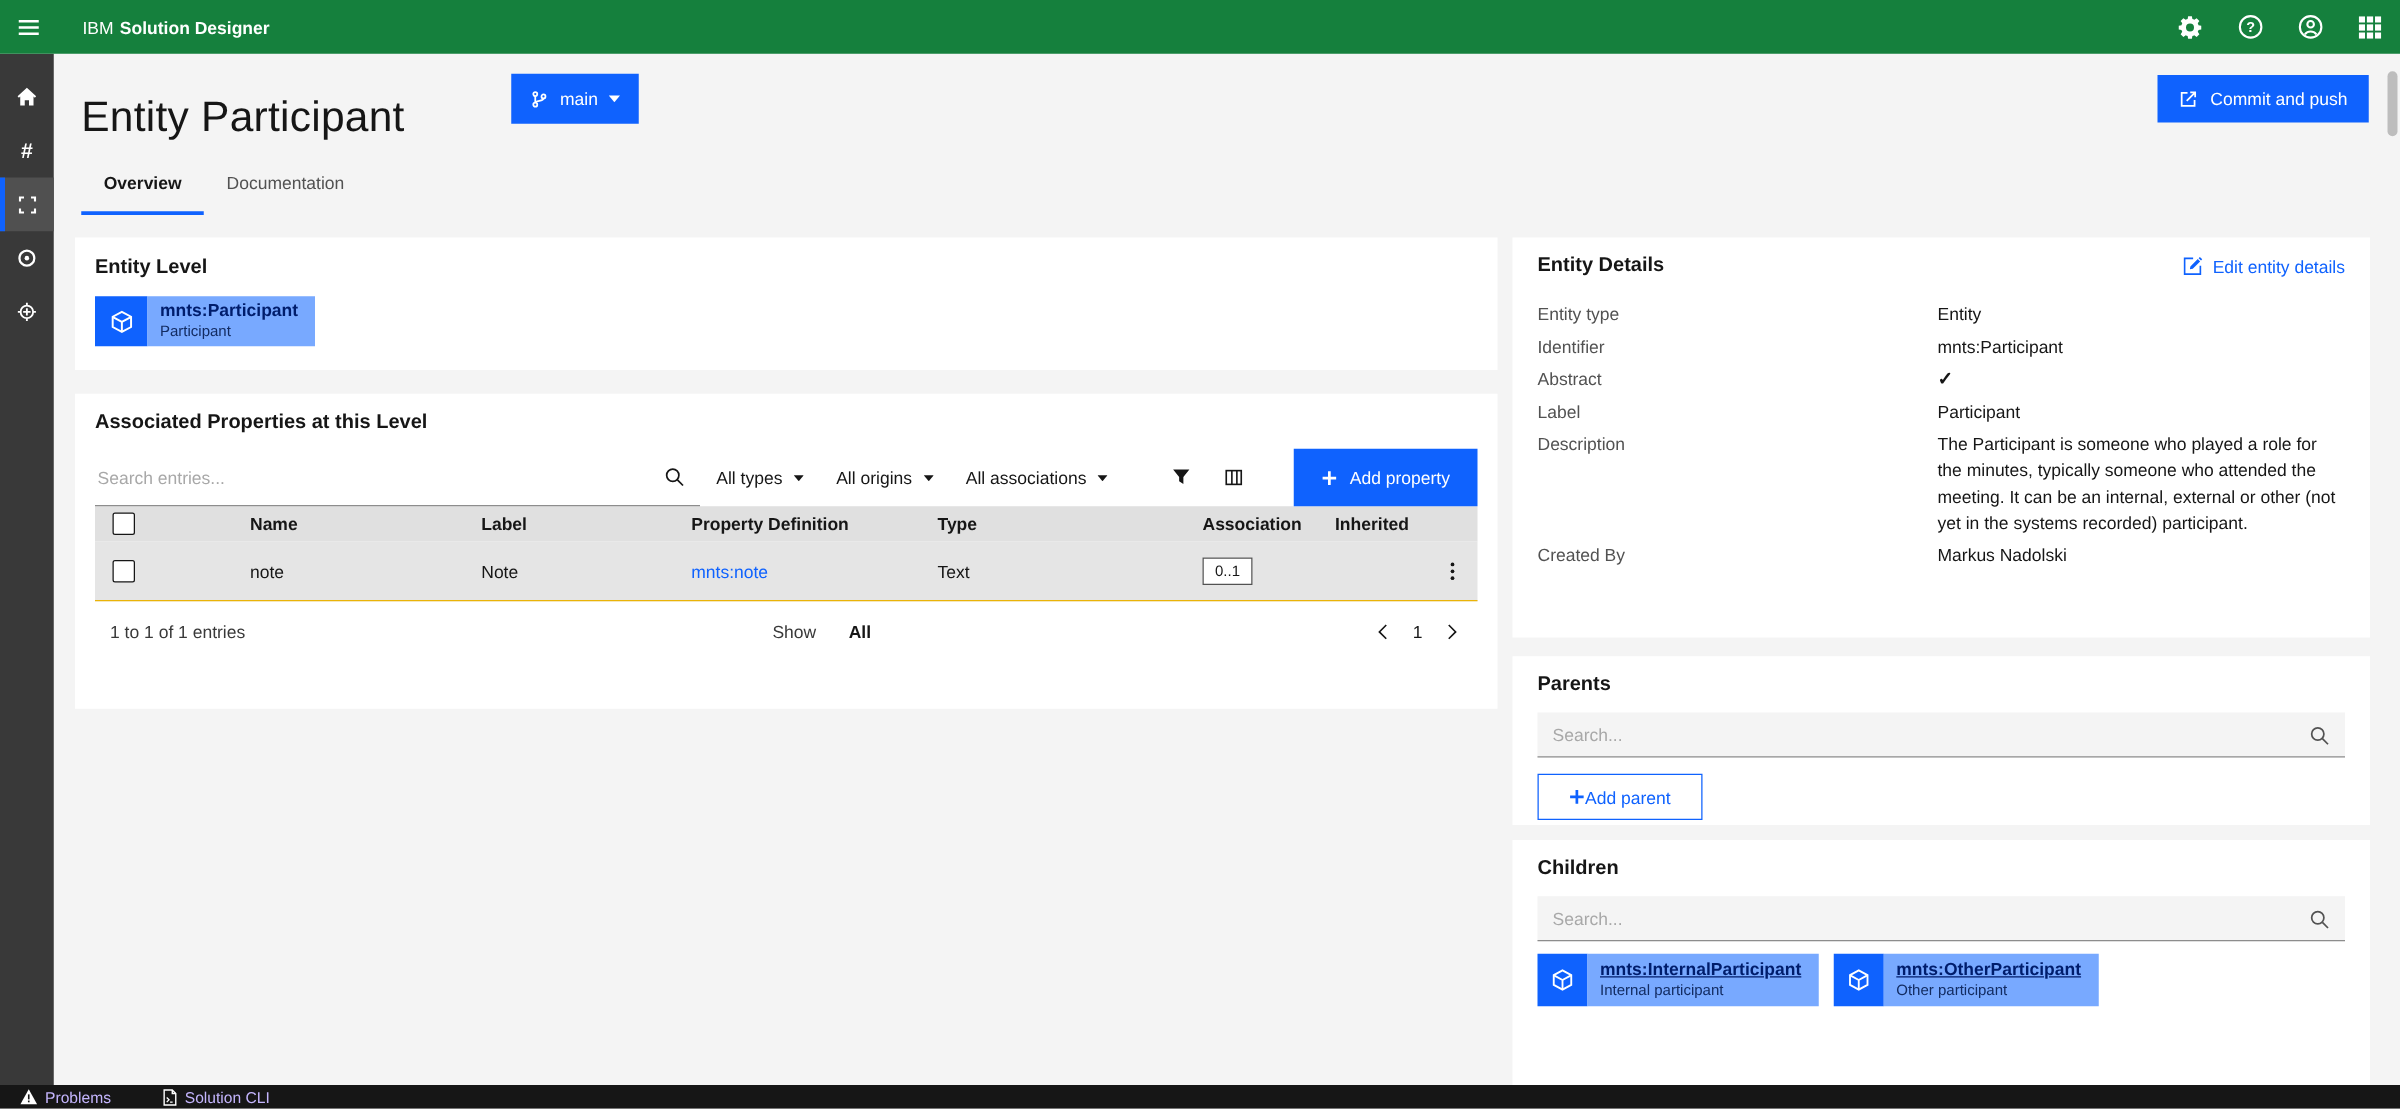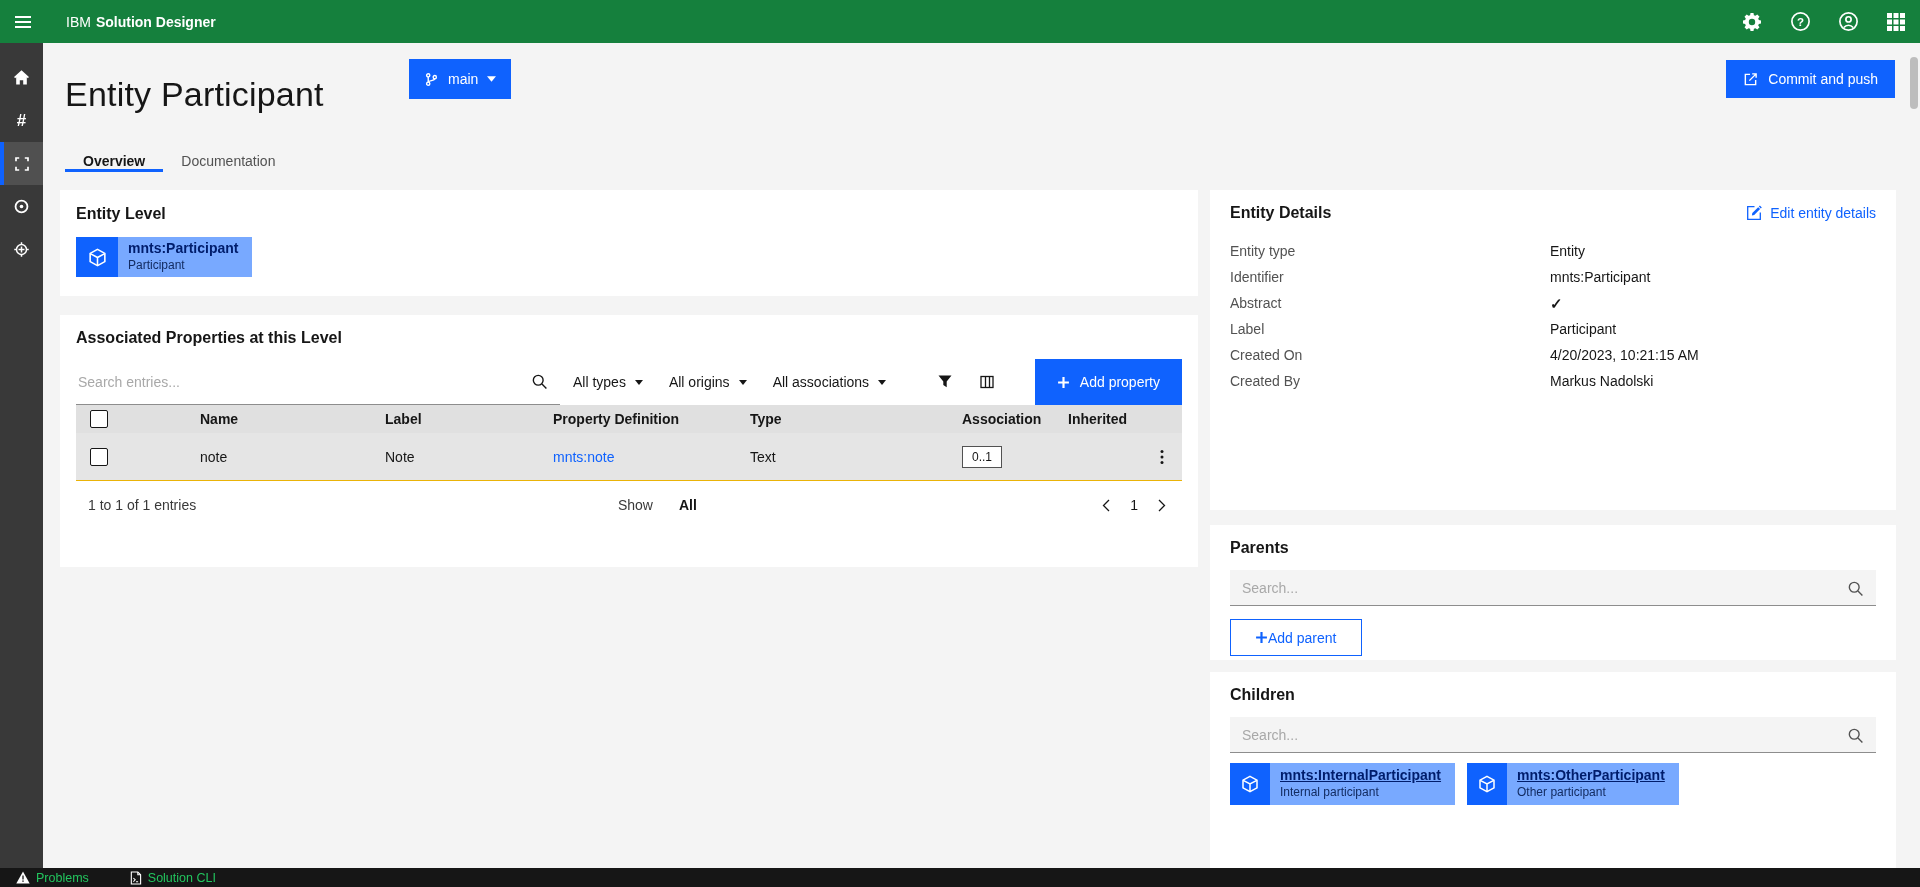--- a/index.html
+++ b/index.html
@@ -20,32 +20,32 @@
   .h-action { width:48px; height:43px; display:flex; align-items:center; justify-content:center; color:#fff; cursor:pointer; }
 
   
   .side-nav { position:absolute; left:0; top:43px; bottom:19px; width:43px; background:#393939; padding-top:13px; z-index:9; }
   .side-item { height:43px; display:flex; align-items:center; justify-content:center; color:#fff; position:relative; cursor:pointer; }
   .side-item.active { background:#505050; }
   .side-item.active::before { content:""; position:absolute; left:0; top:0; bottom:0; width:4px; background:#0f62fe; }
   .hash-glyph { font-size:17px; font-weight:700; }
 
   
-  .status-bar { position:absolute; left:0; right:0; bottom:0; height:19px; background:#161616; display:flex; align-items:center; color:#22c55e; font-size:12.5px; z-index:10; }
+  .status-bar { position:absolute; left:0; right:0; bottom:0; height:19px; background:#161616; display:flex; align-items:center; color:#c4b5fd; font-size:12.5px; z-index:10; }
   .status-item { display:flex; align-items:center; gap:6px; margin-left:18px; cursor:pointer; }
   .status-item:first-child { margin-left:16px; }
 
   
   .page-title { position:absolute; left:65px; top:52px; font-size:34px; font-weight:300; color:#161616; letter-spacing:.2px; }
   .page-title .strong { font-weight:400; }
   .branch-btn { position:absolute; left:409px; top:59px; height:40px; background:#0f62fe; color:#fff; border:none; display:flex; align-items:center; gap:9px; padding:0 15px; font-size:14px; cursor:pointer; font-family:inherit; }
   .commit-btn { position:absolute; right:25px; top:60px; height:38px; background:#0f62fe; color:#fff; border:none; display:flex; align-items:center; gap:10px; padding:0 17px; font-size:14px; cursor:pointer; font-family:inherit; }
 
   .tabs { position:absolute; left:65px; top:138px; display:flex; height:34px; }
-  .tab { padding:0 18px; display:flex; align-items:flex-end; font-size:14px; color:#525252; cursor:pointer; border-bottom:3px solid transparent; }
+  .tab { padding:0 18px; display:flex; align-items:flex-start; font-size:14px; color:#525252; cursor:pointer; border-bottom:3px solid transparent; }
   .tab.active { color:#161616; font-weight:700; border-bottom-color:#0f62fe; }
 
   .scroll-thumb { position:absolute; right:2px; top:57px; width:8px; height:52px; background:#bdbdbd; border-radius:4px; z-index:11; cursor:pointer; }
 
   
   .card { position:absolute; background:#fff; }
   .section-title { font-size:16px; font-weight:600; color:#161616; }
 
   #card-entity-level { left:60px; top:190px; width:1138px; height:106px; padding:15px 16px; }
   #card-properties   { left:60px; top:315px; width:1138px; height:252px; padding:14px 16px 0; }
@@ -405,22 +405,22 @@
     </div>
     <div class="detail-row">
       <span class="detail-label">Abstract</span>
       <span class="detail-value check">✓</span>
     </div>
     <div class="detail-row">
       <span class="detail-label">Label</span>
       <span class="detail-value">Participant</span>
     </div>
     <div class="detail-row">
-      <span class="detail-label">Created On</span>
-      <span class="detail-value">4/20/2023, 10:21:15 AM</span>
+      <span class="detail-label">Description</span>
+      <span class="detail-value">The Participant is someone who played a role for the minutes, typically someone who attended the meeting. It can be an internal, external or other (not yet in the systems recorded) participant.</span>
     </div>
     <div class="detail-row">
       <span class="detail-label">Created By</span>
       <span class="detail-value">Markus Nadolski</span>
     </div>
   </div>
 </div>
 
 <div class="card" id="card-parents">
   <div class="section-title">Parents</div>

